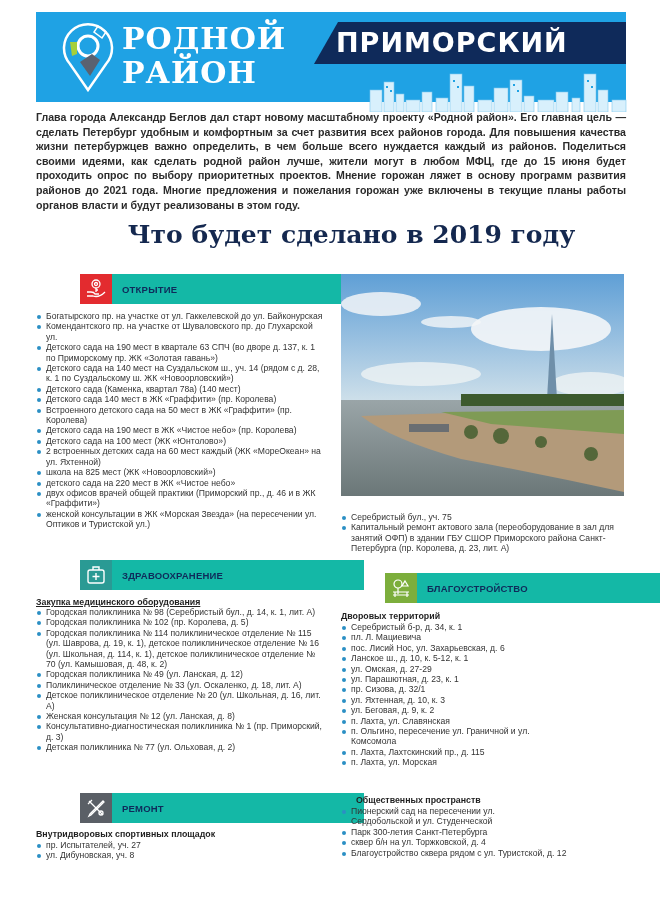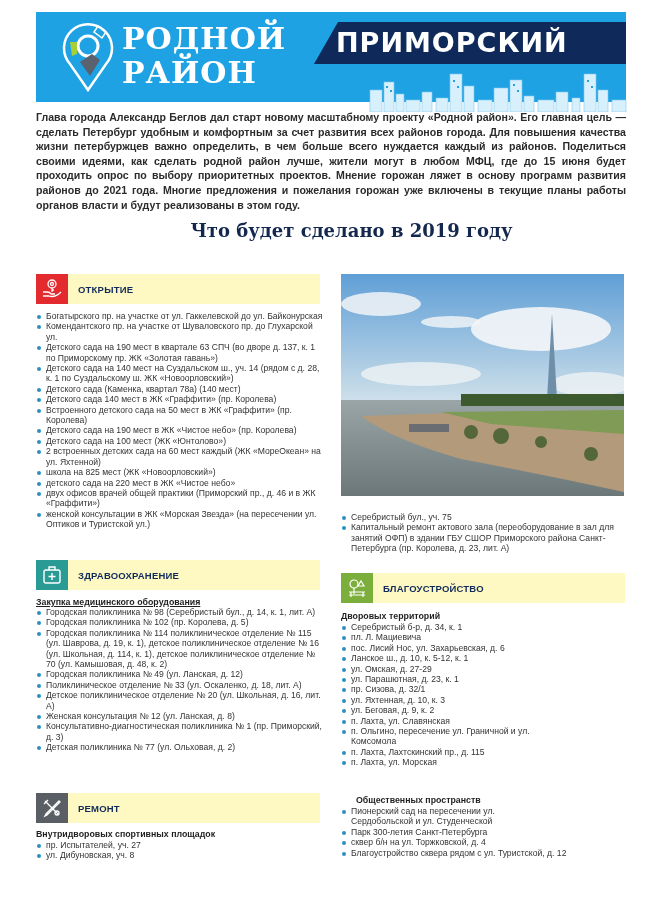--- a/index.html
+++ b/index.html
@@ -12,24 +12,24 @@
   .logo-pin { position: absolute; left: 26px; top: 8px; width: 52px; height: 72px; }
   .logo-text { position: absolute; left: 86px; top: 10px; color: #fff; font-family: "DejaVu Serif", serif; font-weight: bold; font-size: 30px; line-height: 34px; letter-spacing: 1px; }
   .district-plate { position: absolute; left: 278px; top: 10px; width: 312px; height: 42px; background: #0f2a5a; clip-path: polygon(24px 0, 100% 0, 100% 100%, 0 100%); }
   .district-name { position: absolute; left: 300px; top: 15px; color: #fff; font-weight: bold; font-size: 27px; letter-spacing: 1px; font-family: "DejaVu Sans", sans-serif; }
   .skyline { position: absolute; left: 330px; top: 58px; width: 265px; height: 42px; }
 
   
   .intro { position: absolute; left: 36px; top: 110px; width: 590px; font-size: 10.6px; line-height: 14.6px; font-weight: bold; color: #2b2b2b; text-align: justify; }
 
   
-  .main-title { position: absolute; left: 0; top: 220px; width: 660px; text-align: center; font-family: "DejaVu Serif", serif; font-weight: bold; font-size: 18px; color: #14284f; padding-left: 43px; }
-
-  
-  .sec-head { position: absolute; height: 30px; background: #fef9c3; display: flex; align-items: center; }
+  .main-title { position: absolute; left: 0; top: 220px; width: 660px; text-align: center; font-family: "DejaVu Serif", serif; font-weight: bold; font-size: 25px; color: #14284f; padding-left: 43px; }
+
+  
+  .sec-head { position: absolute; height: 30px; background: #14b8a6; display: flex; align-items: center; margin-left: 44px; }
   .sec-icon { width: 32px; height: 30px; display: flex; align-items: center; justify-content: center; }
   .sec-label { margin-left: 10px; font-size: 9.5px; font-weight: bold; color: #0f2a5a; letter-spacing: 0.2px; }
 
   .list { position: absolute; list-style: none; font-size: 8.6px; line-height: 10.4px; color: #333; }
   .list li { position: relative; padding-left: 10px; }
   .list li::before { content: ""; position: absolute; left: 1px; top: 4px; width: 4px; height: 4px; border-radius: 50%; background: #2b8fc4; }
   .subhead { position: absolute; font-size: 8.8px; font-weight: bold; color: #1f1f1f; }
 
   .photo { position: absolute; left: 341px; top: 274px; width: 283px; height: 222px; overflow: hidden; }
 </style>

